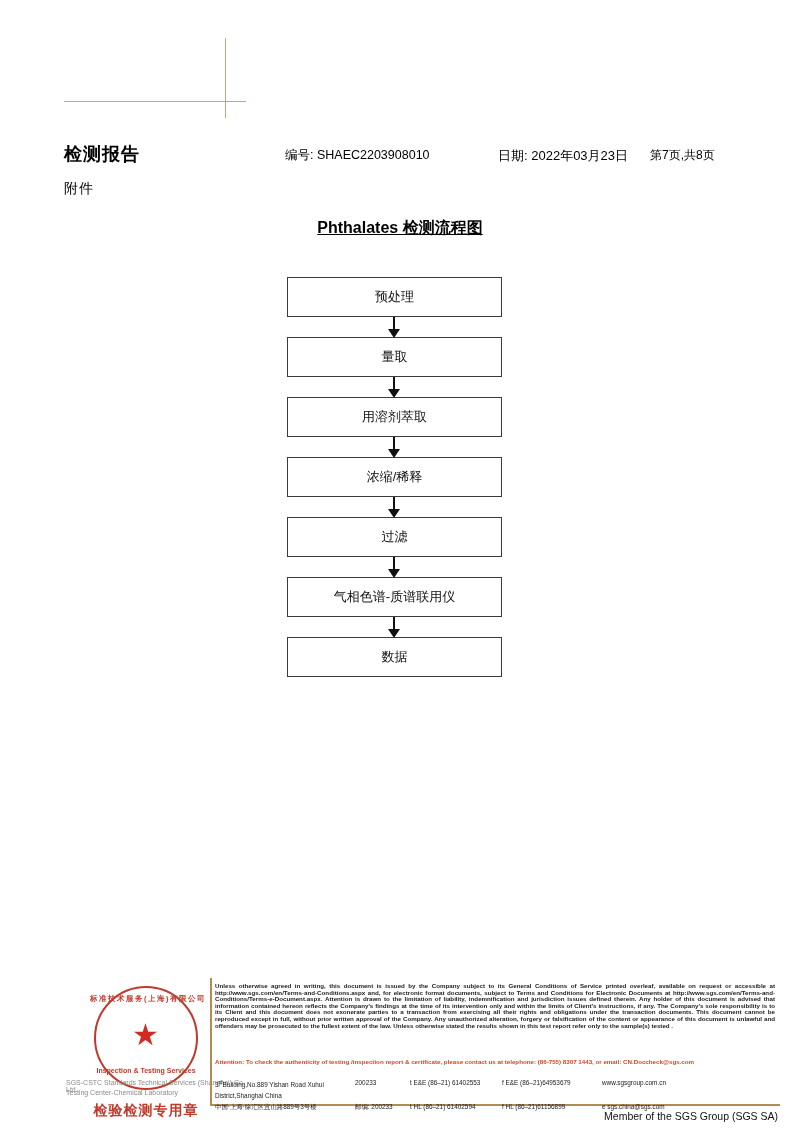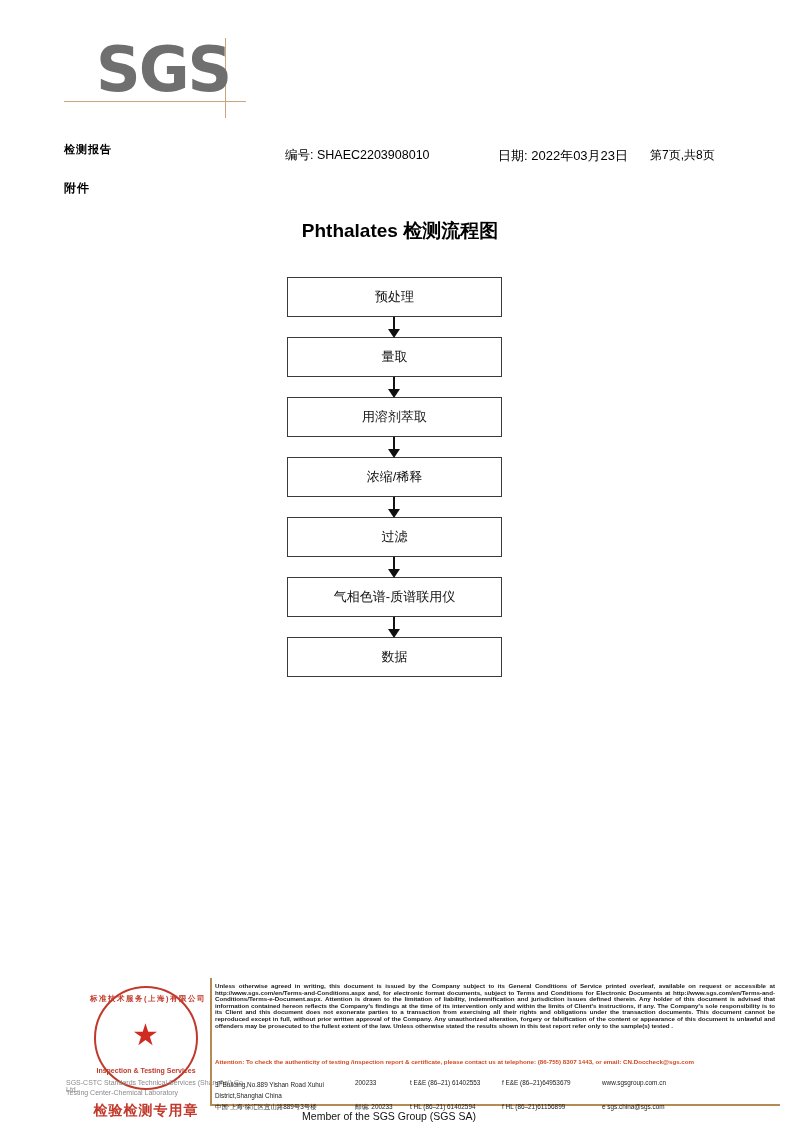--- a/index.html
+++ b/index.html
@@ -15,28 +15,28 @@
   .logo-text {
     position:absolute; left:0; top:-4px;
     font-family:"DejaVu Sans", sans-serif;
     font-weight:bold; font-size:62px; letter-spacing:-2px;
     color:#6f6f6f; line-height:72px;
   }
   .logo-hline { position:absolute; left:-32px; top:63px; width:182px; height:1px; background:#c6a57f; }
   .logo-vline { position:absolute; left:129px; top:0px; width:1px; height:80px; background:#c6a57f; }
 
   
-  .hdr-title { position:absolute; left:64px; top:142px; font-size:11px; font-weight:bold; letter-spacing:1px; }
-  .hdr-sub   { position:absolute; left:64px; top:180px; font-size:12px; font-weight:bold; letter-spacing:1px;}
+  .hdr-title { position:absolute; left:64px; top:142px; font-size:18px; font-weight:bold; letter-spacing:1px; }
+  .hdr-sub   { position:absolute; left:64px; top:180px; font-size:14px; font-weight:normal; letter-spacing:1px;}
   .hdr-no    { position:absolute; left:285px; top:147px; font-size:12.5px;text-align:center; }
   .hdr-date  { position:absolute; left:498px; top:147px; font-size:13px; }
   .hdr-page  { position:absolute; left:650px; top:147px; font-size:12px; }
 
   
-  .flow-title { position:absolute; left:0; right:0; top:218px; text-align:center; font-size:19px; font-weight:bold; }
+  .flow-title { position:absolute; left:0; right:0; top:218px; text-align:center; font-size:16px; font-weight:bold;text-decoration:underline; }
   .flow { position:absolute; left:287px; top:277px; width:215px;text-align:right; }
   .fbox {
     width:215px; height:40px; box-sizing:border-box;
     border:1px solid #3a3a3a; background:#fff;
     display:flex; align-items:center; justify-content:center;
     font-size:13px; color:#111;
   }
   .farrow { height:20px; width:215px; position:relative; }
   .farrow .stem { position:absolute; left:106px; top:0; width:2px; height:14px; background:#111; }
   .farrow .head {
@@ -84,32 +84,31 @@
   .addr { position:absolute; left:215px; top:1077px; width:565px; font-size:6.4px; color:#1a1a1a; }
   .addr-row { display:flex; line-height:11px; }
   .addr-c1 { width:140px; }
   .addr-c2 { width:55px; }
   .addr-c3 { width:92px; }
   .addr-c4 { width:100px; }
   .addr-c5 { width:auto; }
   .sup { font-size:4.5px; vertical-align:super; }
   .member {
     position:absolute; left:0; right:22px; top:1110px;
-    text-align:center; font-size:10.5px; color:#111;
+    text-align:right; font-size:10.5px; color:#111;
   }
 </style>
 </head>
 <body>
 
 <div class="page">
 
   <div class="logo-wrap">
     <div class="logo-hline"></div>
     <div class="logo-vline"></div>
-    <div class="logo-text">SGS</div>
   </div>
 
   <div class="hdr-title">检测报告</div>
   <div class="hdr-sub">附件</div>
   <div class="hdr-no">编号: SHAEC2203908010</div>
   <div class="hdr-date">日期: 2022年03月23日</div>
   <div class="hdr-page">第7页,共8页</div>
 
   <div class="flow-title">Phthalates 检测流程图</div>
 

